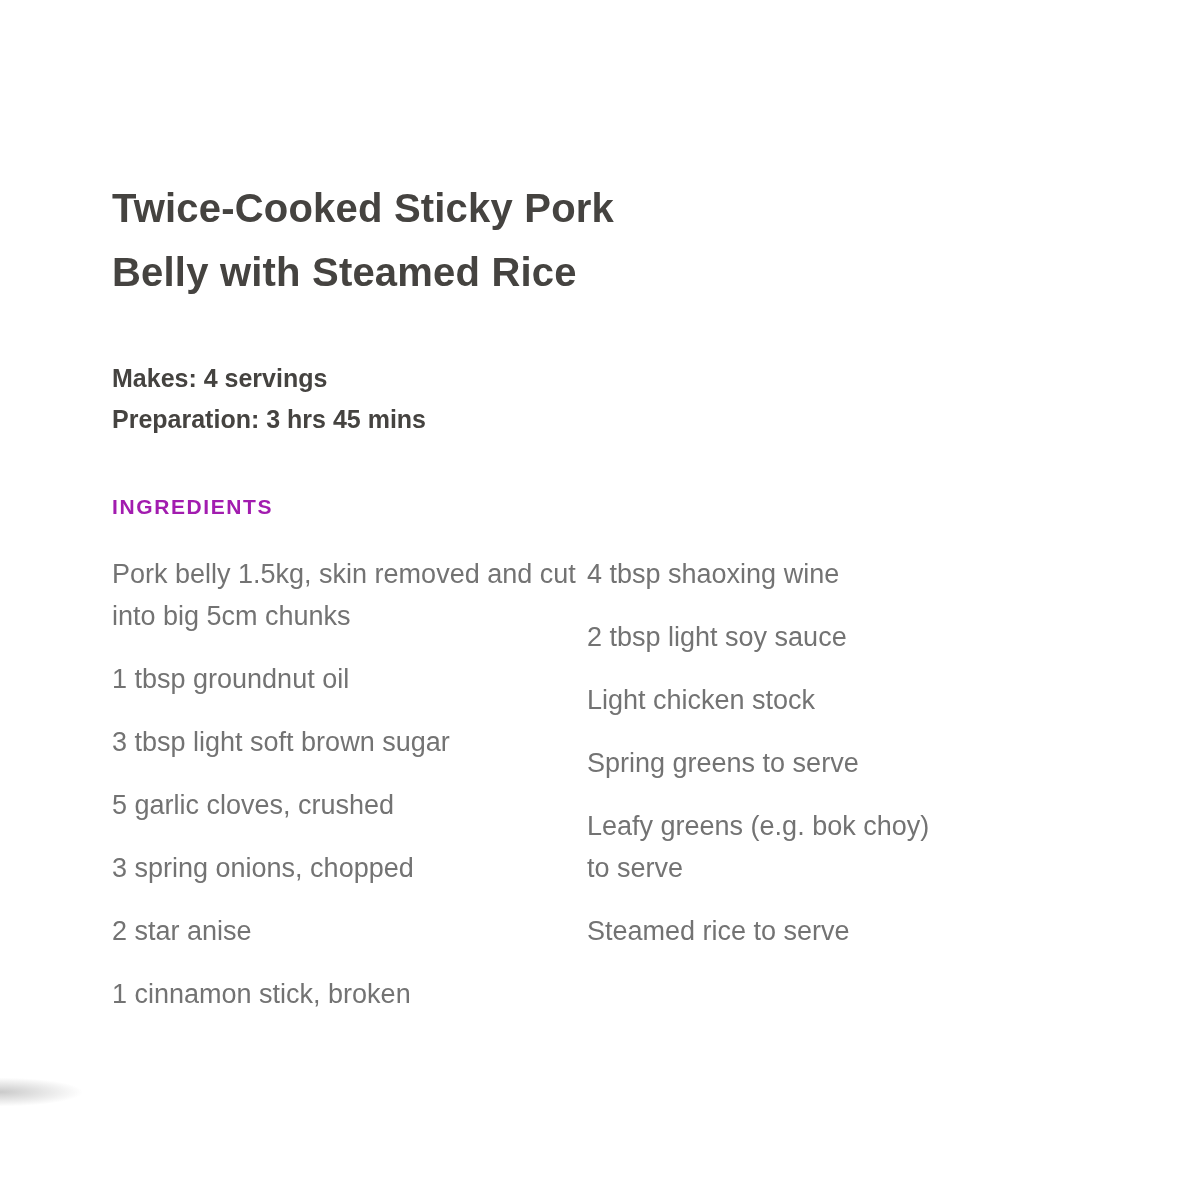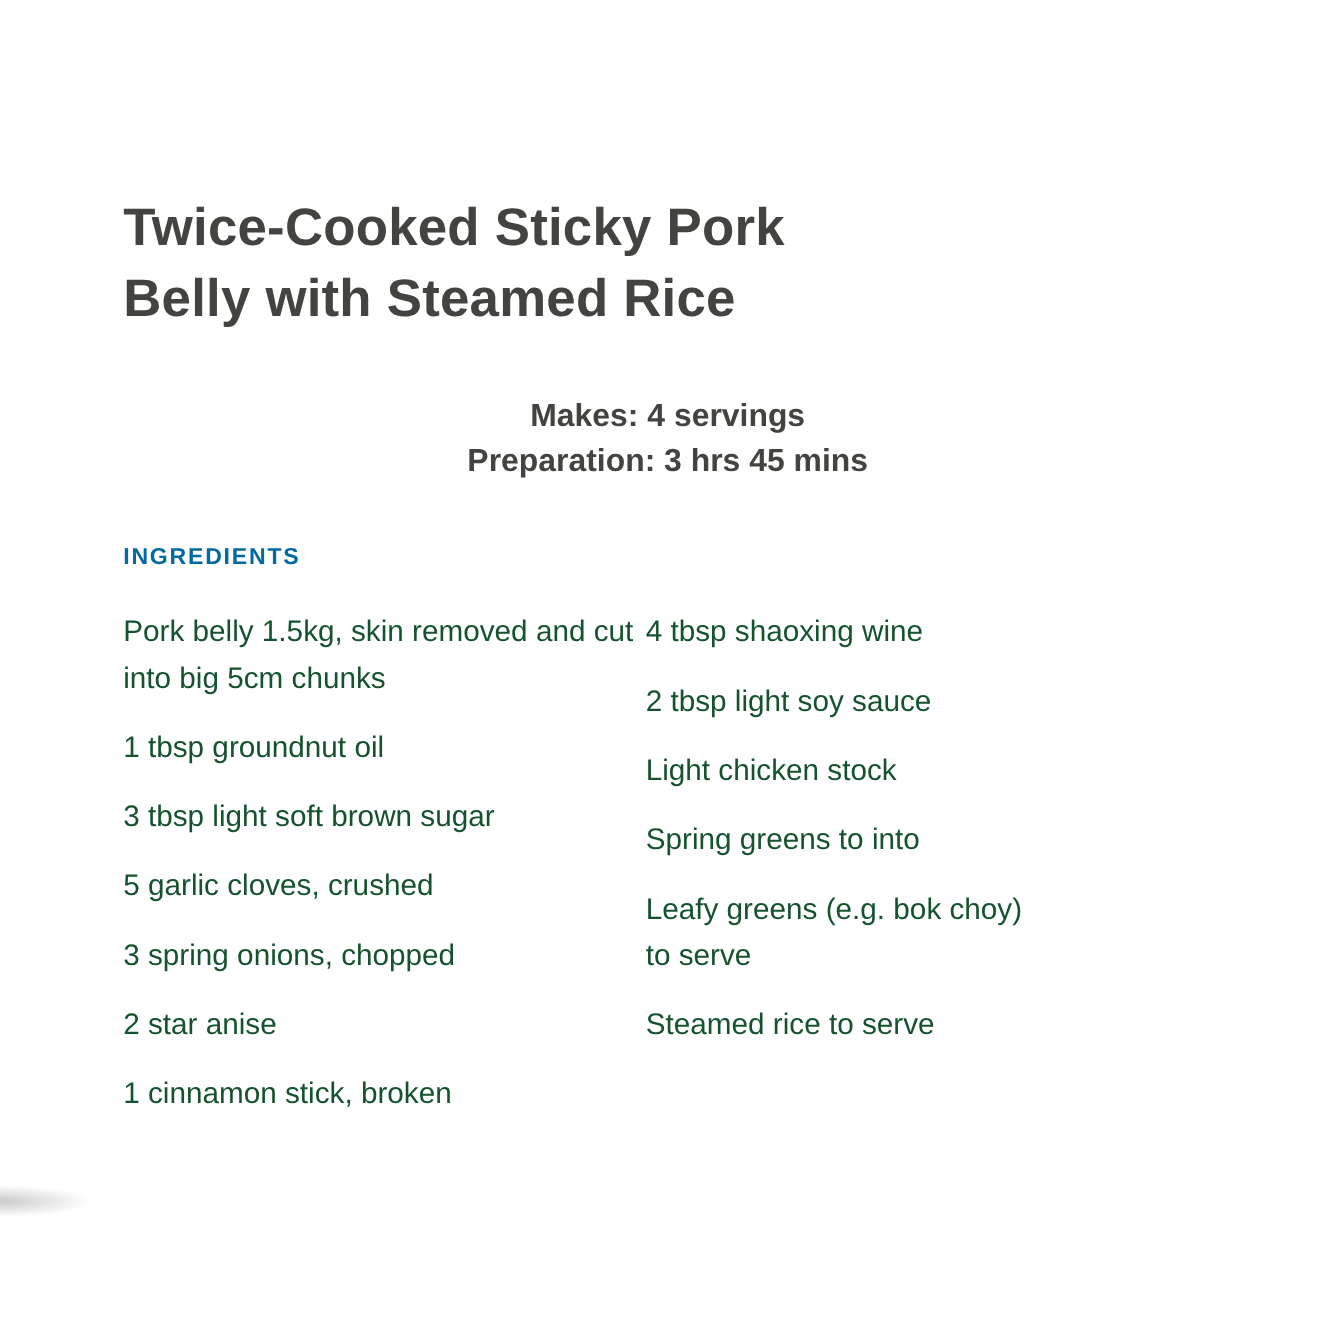--- a/index.html
+++ b/index.html
@@ -16,59 +16,58 @@
     font-family: "Liberation Sans", sans-serif;
   }
   .content {
     position: absolute;
     left: 112px;
     top: 176px;
     width: 990px;
   }
   .title {
     margin: 0;
-    font-size: 48px;
+    font-size: 40px;
     line-height: 64px;
     font-weight: 700;
     color: #454340;
     letter-spacing: 0.2px;
   }
   .title-line {
     display: block;
   }
   .meta {
     margin-top: 54px;
-    font-size: 29px;
+    font-size: 25px;
     line-height: 41px;
     font-weight: 700;
     color: #454340;
-    text-align: center;
   }
   .section-heading {
     margin: 54px 0 0 0;
     font-size: 21px;
     line-height: 25px;
     font-weight: 700;
     letter-spacing: 1.6px;
-    color: #0369a1;
+    color: #a21caf;
   }
   .columns {
     display: flex;
     margin-top: 34px;
     align-items: flex-start;
   }
   ul.col {
     list-style: none;
     margin: 0;
     padding: 0;
   }
   .col li {
     font-size: 27px;
     line-height: 42px;
-    color: #14532d;
+    color: #737373;
     margin-bottom: 21px;
   }
   .col-left {
     width: 475px;
   }
   .col-right {
     width: 360px;
     margin-left: 48px;
     margin-top: 6px;
   }
@@ -110,21 +109,21 @@
         <li>3 tbsp light soft brown sugar</li>
         <li>5 garlic cloves, crushed</li>
         <li>3 spring onions, chopped</li>
         <li>2 star anise</li>
         <li>1 cinnamon stick, broken</li>
       </ul>
       <ul class="col col-right">
         <li>4 tbsp shaoxing wine</li>
         <li>2 tbsp light soy sauce</li>
         <li>Light chicken stock</li>
-        <li>Spring greens to into</li>
+        <li>Spring greens to serve</li>
         <li>Leafy greens (e.g. bok choy) to serve</li>
         <li>Steamed rice to serve</li>
       </ul>
     </div>
 
   </div>
 
   <div class="corner-smudge"></div>
 </div>
 

